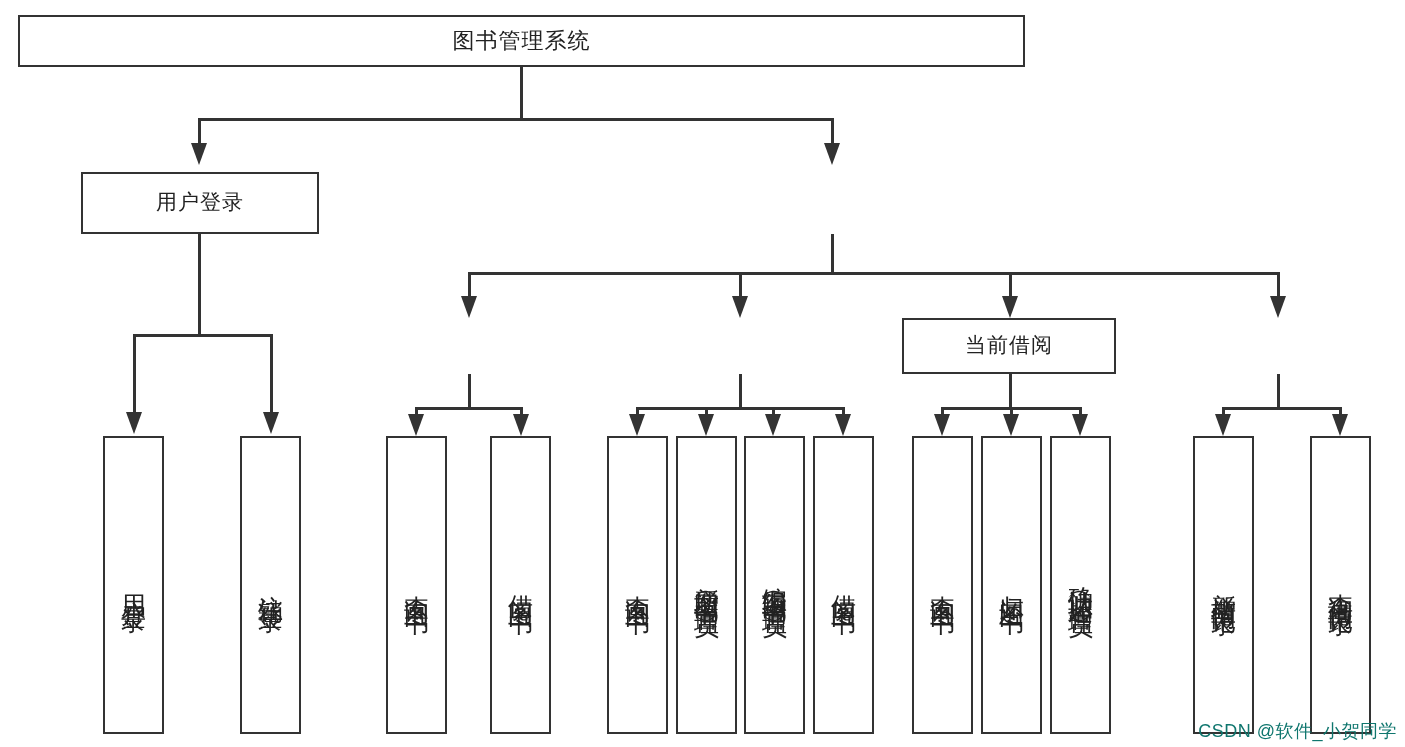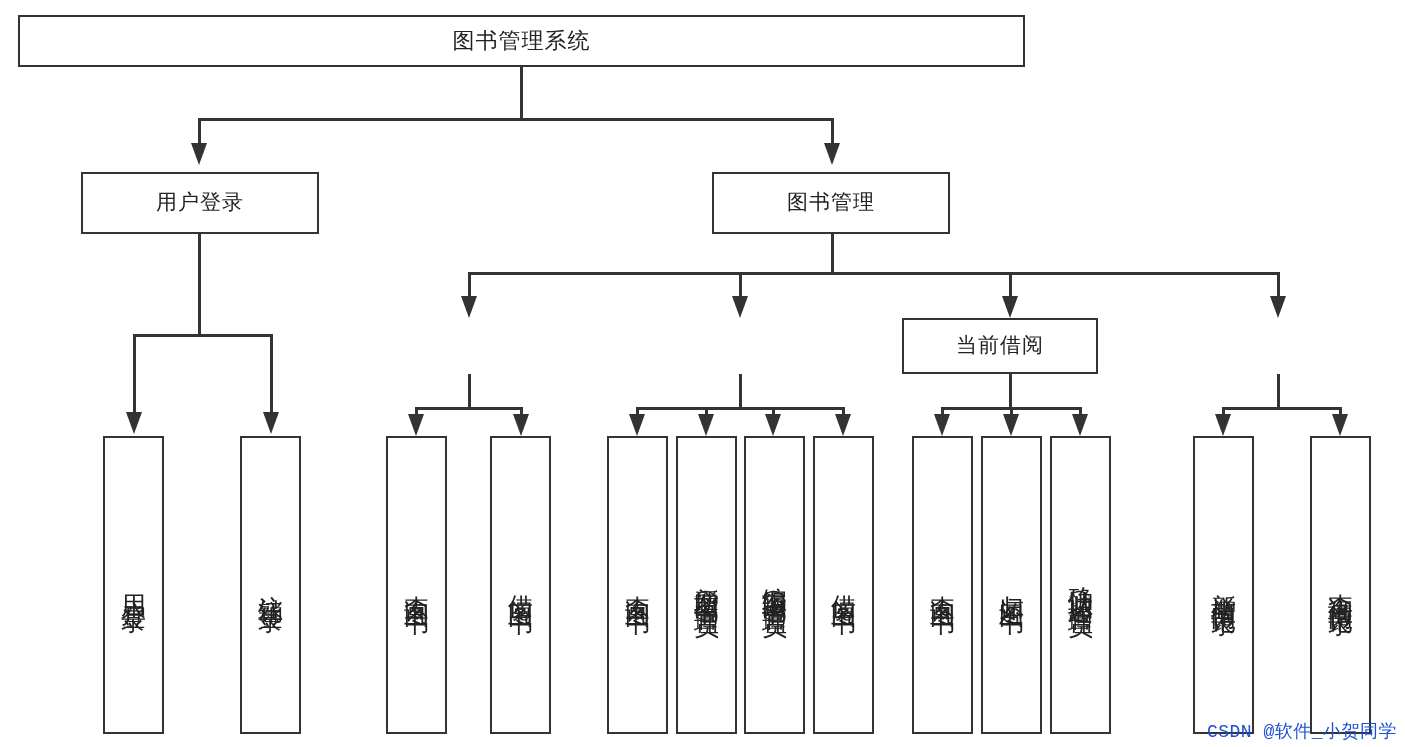--- a/index.html
+++ b/index.html
@@ -68,22 +68,22 @@
     border-left:8px solid transparent;
     border-right:8px solid transparent;
     border-top:22px solid #333333;
   }
   
   #watermark{
     position:absolute;
     right:8px;
     bottom:4px;
     font-size:18px;
-    color:#1d4ed8;
-    font-family:Liberation Mono, monospace;
+    color:#0f766e;
+    font-family:Liberation Sans, sans-serif;
     letter-spacing:0.5px;
     white-space:nowrap;
     user-select:none;
   }
 </style>
 </head>
 <body>
 
 <div id="canvas">
 
@@ -95,44 +95,41 @@
 
   <div class="ln h" style="left:198px;top:118px;width:635px;height:2.5px;"></div>
 
   <div class="ln v" style="left:198px;top:118px;height:27px;"></div>
   <div class="arw" style="left:191px;top:143px;"></div>
   <div class="ln v" style="left:831px;top:118px;height:27px;"></div>
   <div class="arw" style="left:824px;top:143px;"></div>
 
   <div class="node horiz" style="left:81px;top:172px;width:238px;height:62px;">
     <span class="label">用户登录</span>
-  </div>
-  <div class="node horiz" style="left:712px;top:172px;width:238px;height:62px;">
-    <span class="label">图书管理</span>
   </div>
 
   <div class="ln v" style="left:198px;top:234px;height:102px;"></div>
   <div class="ln h" style="left:133px;top:334px;width:139px;height:2.5px;"></div>
   <div class="ln v" style="left:133px;top:334px;height:80px;"></div>
   <div class="arw" style="left:126px;top:412px;"></div>
   <div class="ln v" style="left:270px;top:334px;height:80px;"></div>
   <div class="arw" style="left:263px;top:412px;"></div>
 
   <div class="ln v" style="left:831px;top:234px;height:40px;"></div>
   <div class="ln h" style="left:468px;top:272px;width:811px;height:2.5px;"></div>
   <div class="ln v" style="left:468px;top:272px;height:26px;"></div>
   <div class="arw" style="left:461px;top:296px;"></div>
   <div class="ln v" style="left:739px;top:272px;height:26px;"></div>
   <div class="arw" style="left:732px;top:296px;"></div>
   <div class="ln v" style="left:1009px;top:272px;height:26px;"></div>
   <div class="arw" style="left:1002px;top:296px;"></div>
   <div class="ln v" style="left:1277px;top:272px;height:26px;"></div>
   <div class="arw" style="left:1270px;top:296px;"></div>
 
-  <div class="node horiz" style="left:902px;top:318px;width:196px;height:56px;">
+  <div class="node horiz" style="left:902px;top:318px;width:214px;height:56px;">
     <span class="label">当前借阅</span>
   </div>
 
   <div class="ln v" style="left:468px;top:374px;height:36px;"></div>
   <div class="ln h" style="left:415px;top:407px;width:107px;height:2.5px;"></div>
   <div class="ln v" style="left:415px;top:407px;height:9px;"></div>
   <div class="arw" style="left:408px;top:414px;"></div>
   <div class="ln v" style="left:520px;top:407px;height:9px;"></div>
   <div class="arw" style="left:513px;top:414px;"></div>
 

